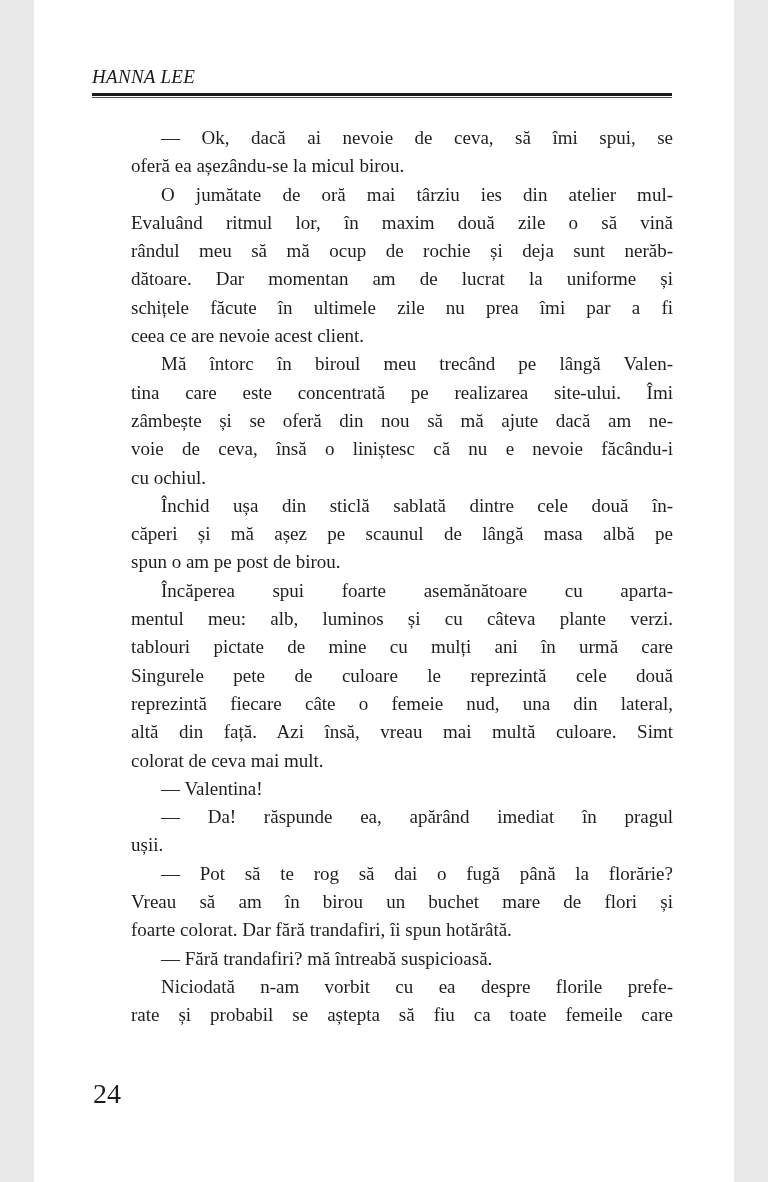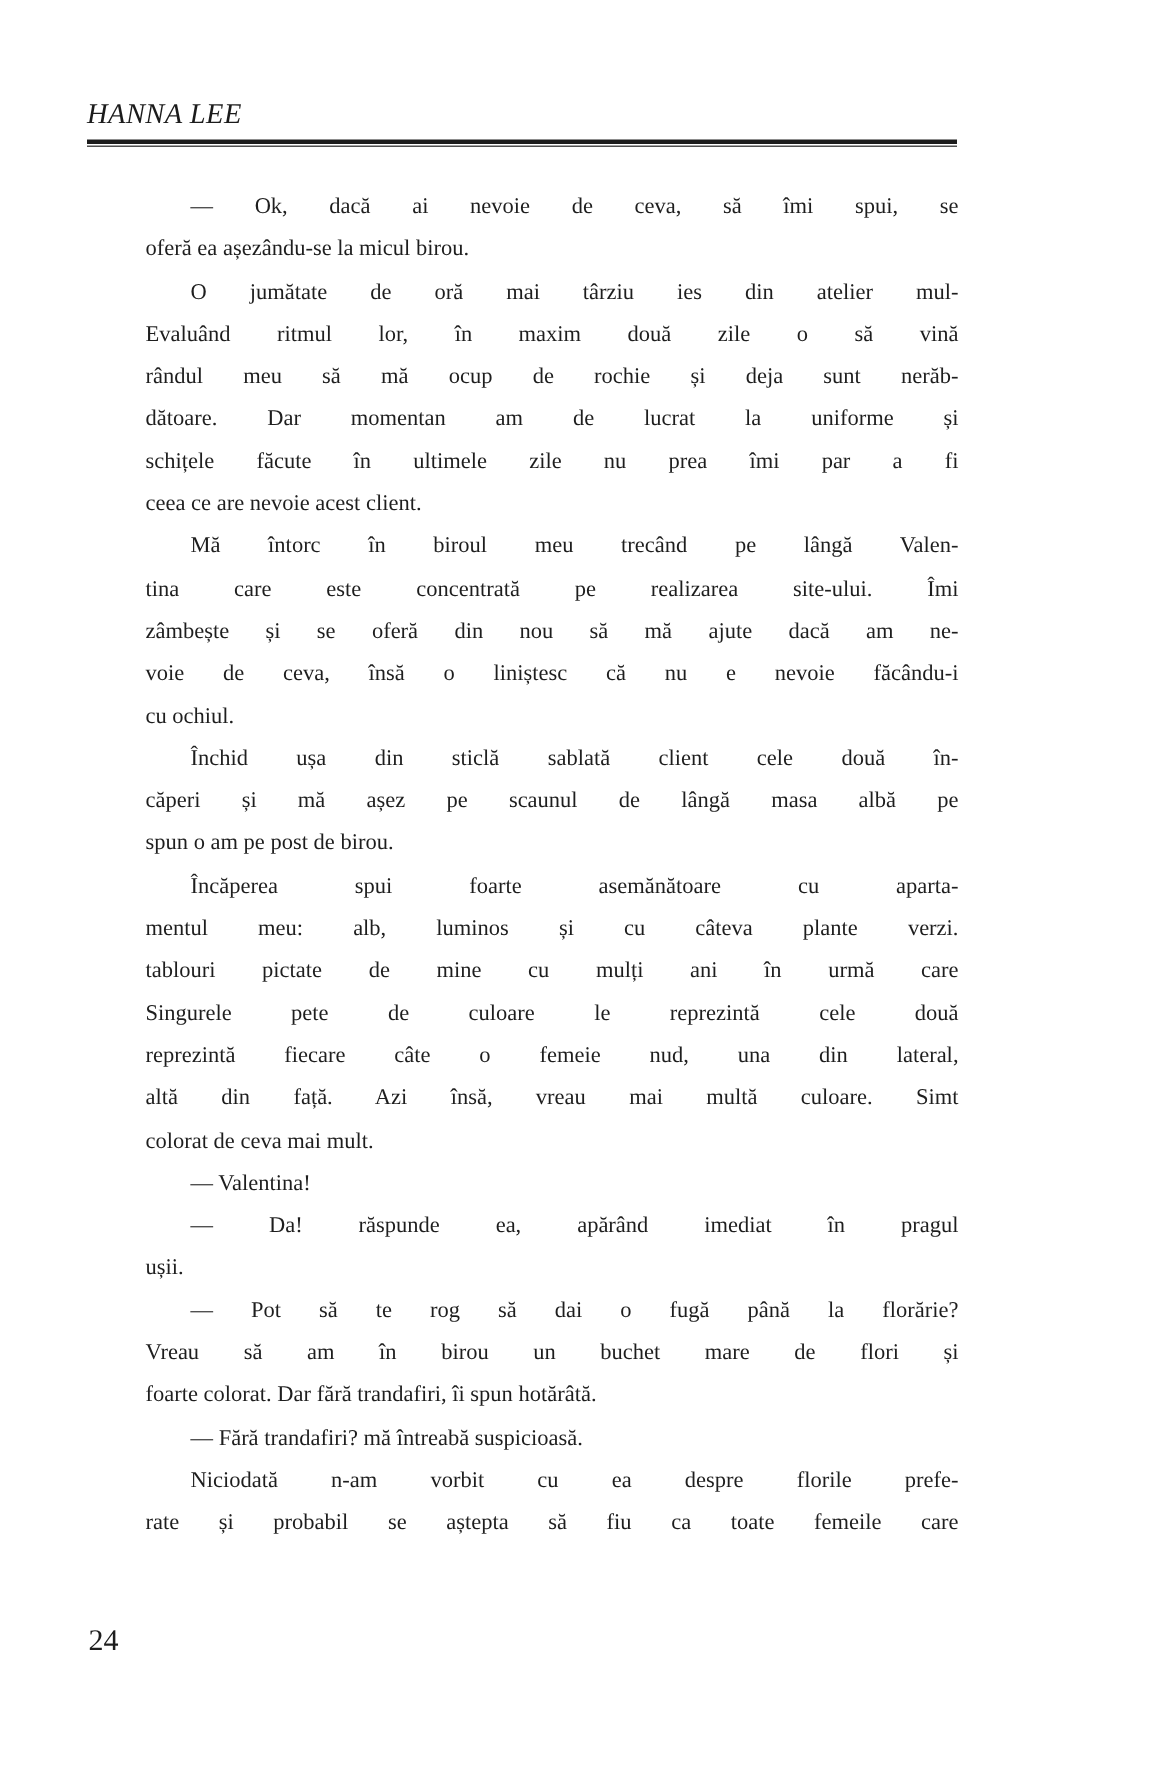--- a/index.html
+++ b/index.html
@@ -2,21 +2,21 @@
 <html><head>
 <meta charset="utf-8">
 <style>
   html, body {
     margin: 0;
     padding: 0;
     background: #e9e9e9;
   }
   .page {
     position: relative;
-    width: 768px;
+    width: 700px;
     height: 1182px;
     margin: 0 auto;
     background: #ffffff;
     color: #1e1e1e;
     font-family: "Liberation Serif", "DejaVu Serif", serif;
     overflow: hidden;
   }
   .running-header {
     position: absolute;
     left: 58px;
@@ -39,21 +39,21 @@
   .rule-thin {
     height: 1px;
     background: #4f4f4f;
     margin-top: 1.5px;
   }
   .text-block {
     position: absolute;
     left: 97px;
     top: 124px;
     width: 542px;
-    font-size: 15px;
+    font-size: 19px;
     line-height: 28.3px;
     color: #1e1e1e;
   }
   .para {
     margin: 0;
     padding: 0;
   }
   .line {
     display: block;
     text-align: justify;
@@ -64,21 +64,21 @@
   .line.indent {
     text-indent: 30px;
   }
   .line.last {
     text-align-last: left;
   }
   .page-number {
     position: absolute;
     left: 59px;
     top: 1081px;
-    font-size: 20px;
+    font-size: 28px;
     line-height: 26px;
     color: #1d1d1d;
   }
 </style>
 </head>
 <body>
 
 <div class="page">
 
   <div class="running-header">
@@ -103,21 +103,21 @@
         <span class="line last">ceea ce are nevoie acest client.</span>
       </p>
       <p class="para">
         <span class="line indent">Mă întorc în biroul meu trecând pe lângă Valen-</span>
         <span class="line">tina care este concentrată pe realizarea site-ului. Îmi</span>
         <span class="line">zâmbește și se oferă din nou să mă ajute dacă am ne-</span>
         <span class="line">voie de ceva, însă o liniștesc că nu e nevoie făcându-i</span>
         <span class="line last">cu ochiul.</span>
       </p>
       <p class="para">
-        <span class="line indent">Închid ușa din sticlă sablată client cele două în-</span>
+        <span class="line indent">Închid ușa din sticlă sablată dintre cele două în-</span>
         <span class="line">căperi și mă așez pe scaunul de lângă masa albă pe</span>
         <span class="line last">spun o am pe post de birou.</span>
       </p>
       <p class="para">
         <span class="line indent">Încăperea spui foarte asemănătoare cu aparta-</span>
         <span class="line">mentul meu: alb, luminos și cu câteva plante verzi.</span>
         <span class="line">tablouri pictate de mine cu mulți ani în urmă care</span>
         <span class="line">Singurele pete de culoare le reprezintă cele două</span>
         <span class="line">reprezintă fiecare câte o femeie nud, una din lateral,</span>
         <span class="line">altă din față. Azi însă, vreau mai multă culoare. Simt</span>

